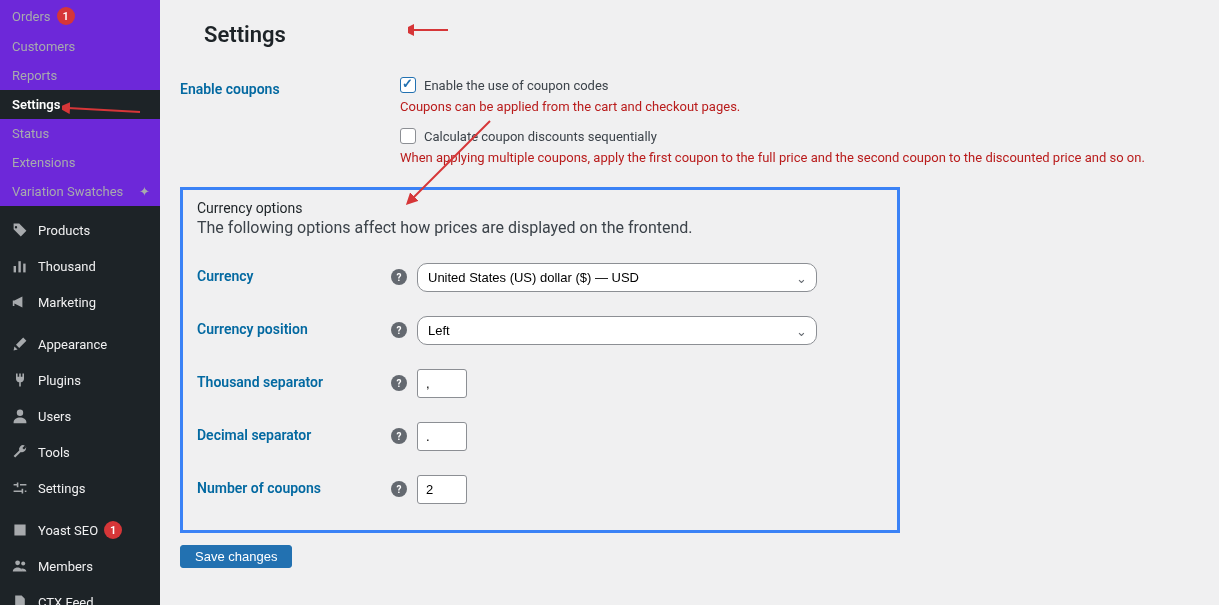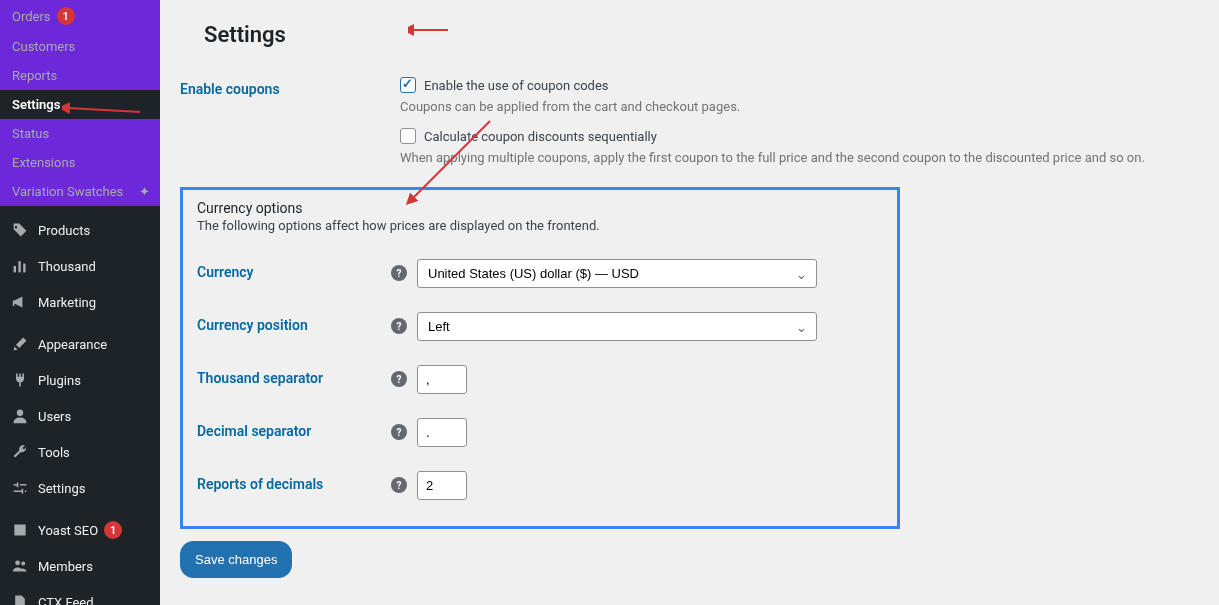--- a/index.html
+++ b/index.html
@@ -16,29 +16,29 @@
     .main { flex: 1; padding: 0 20px 20px 20px; position: relative; }
     .page-title { font-size: 22px; font-weight: 600; color: #1d2327; padding: 22px 0 18px 24px; }
     .form-row { display: flex; align-items: flex-start; padding: 12px 0; }
     .form-label { width: 220px; font-weight: 600; font-size: 14px; color: #0369a1; padding-top: 4px; }
     .form-field { flex: 1; }
     .help-icon { display: inline-flex; align-items: center; justify-content: center; width: 16px; height: 16px; border-radius: 50%; background: #646970; color: #fff; font-size: 10px; font-weight: 700; margin-right: 10px; margin-top: 6px; }
     .checkbox-line { display: flex; align-items: flex-end; gap: 8px; margin-bottom: 6px; }
     input[type=checkbox] { width: 16px; height: 16px; border: 1px solid #8c8f94; border-radius: 3px; appearance: none; position: relative; cursor: pointer; background: #fff; }
     input[type=checkbox]:checked { background: #fff; border-color: #2271b1; }
     input[type=checkbox]:checked::after { content: '✓'; position: absolute; left: 1px; top: -2px; color: #2271b1; font-size: 13px; font-weight: 700; }
-    .desc { color: #737373; font-size: 13px; margin-top: 0; margin-bottom: 14px; }
+    .desc { color: #b91c1c; font-size: 13px; margin-top: 0; margin-bottom: 14px; }
     .section-box { border: 3px solid #3b82f6; padding: 10px 14px 14px; margin-top: 10px; }
     .section-title { font-size: 14px; color: #1d2327; margin-bottom: 2px; }
-    .section-desc { font-size: 13px; color: #3c434a; margin-bottom: 14px; }
+    .section-desc { font-size: 16px; color: #3c434a; margin-bottom: 14px; }
     .select-wrap { position: relative; display: inline-block; }
-    select { appearance: none; background: #fff; border: 1px solid #8c8f94; border-radius: 3px; padding: 6px 30px 6px 10px; font-size: 13px; min-width: 400px; cursor: pointer; }
+    select { appearance: none; background: #fff; border: 1px solid #8c8f94; border-radius: 10px; padding: 6px 30px 6px 10px; font-size: 13px; min-width: 400px; cursor: pointer; }
     .select-chevron { position: absolute; right: 10px; top: 50%; transform: translateY(-50%); pointer-events: none; color: #646970; }
     input[type=text] { background: #fff; border: 1px solid #8c8f94; border-radius: 3px; padding: 6px 8px; font-size: 13px; width: 50px; }
-    .save-btn { background: #2271b1; color: #fff; border: 1px solid #2271b1; border-radius: 13px; padding: 10px 14px; font-size: 13px; cursor: pointer; margin-top: 12px; }
+    .save-btn { background: #2271b1; color: #fff; border: 1px solid #2271b1; border-radius: 3px; padding: 3px 14px; font-size: 13px; cursor: pointer; margin-top: 12px; }
     svg.arrow { position: absolute; pointer-events: none; }
     .label-with-help { display: flex; align-items: center; width: 220px; }
     .label-with-help .form-label { width: auto; flex: 1; }
     .swatch-icon { margin-left: auto; color: #a7aaad; }
   </style>
 </head>
 <body>
 
 <div class="sidebar">
   <div class="sidebar-item sub">
@@ -240,21 +240,21 @@
         <div class="form-label">Decimal separator</div>
         <span class="help-icon">?</span>
       </div>
       <div class="form-field">
         <input type="text" value="." style="">
       </div>
     </div>
 
     <div class="form-row">
       <div class="label-with-help">
-        <div class="form-label">Reports of decimals</div>
+        <div class="form-label">Number of coupons</div>
         <span class="help-icon">?</span>
       </div>
       <div class="form-field">
         <input type="text" value="2" style="">
       </div>
     </div>
   </div>
 
   <button class="save-btn">Save changes</button>
 

